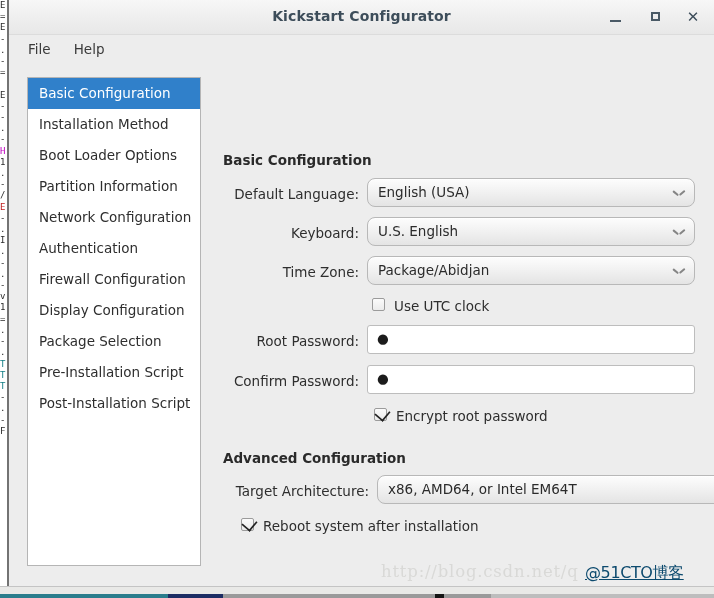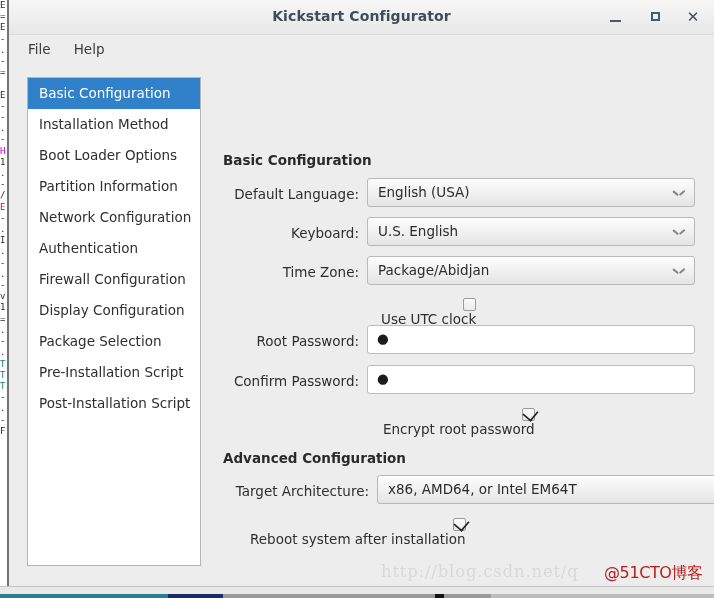--- a/index.html
+++ b/index.html
@@ -175,21 +175,21 @@
     text-align: right;
     white-space: nowrap;
   }
 
   
   .combo {
     position: absolute;
     height: 29px;
     background: linear-gradient(to bottom, #fdfdfd 0%, #f2f2f2 45%, #e4e4e4 100%);
     border: 1px solid #b8b8b8;
-    border-radius: 3px;
+    border-radius: 8px;
     box-sizing: border-box;
     box-shadow: 0 1px 0 rgba(255,255,255,.7) inset;
     cursor: default;
   }
   .combo .combo-value {
     position: absolute;
     left: 10px;
     top: 5px;
     font-size: 13.5px;
     color: #2b2b2b;
@@ -230,23 +230,22 @@
     top: 4px;
     font-size: 13.5px;
     color: #1c1c1c;
     letter-spacing: 1px;
   }
 
   
   .check-row {
     position: absolute;
     display: flex;
-    align-items: flex-end;
+    align-items: flex-start;
     cursor: default;
-    flex-direction: column;
   }
   .checkbox {
     position: relative;
     width: 13px;
     height: 13px;
     border: 1px solid #9b9b9b;
     border-radius: 2px;
     background: linear-gradient(to bottom, #fbfbfb, #ebebeb);
     box-sizing: border-box;
     flex: 0 0 auto;
@@ -283,26 +282,27 @@
   }
   #watermark-csdn {
     left: 381px;
     top: 562px;
     font-family: "DejaVu Serif", "Liberation Serif", serif;
     font-size: 16.5px;
     color: #d9d9d7;
     letter-spacing: .8px;
   }
   #watermark-51cto {
-    left: 604px;
+    left: 585px;
     top: 563px;
     font-family: "DejaVu Sans", "Liberation Sans", sans-serif;
     font-size: 16px;
-    color: #b91c1c;
+    color: #0c4a6e;
     letter-spacing: -.4px;
+    text-decoration: underline;
   }
 
   
   #taskbar {
     position: absolute;
     left: 0;
     bottom: 0;
     width: 714px;
     height: 12px;
     background: #cfcfcf;

